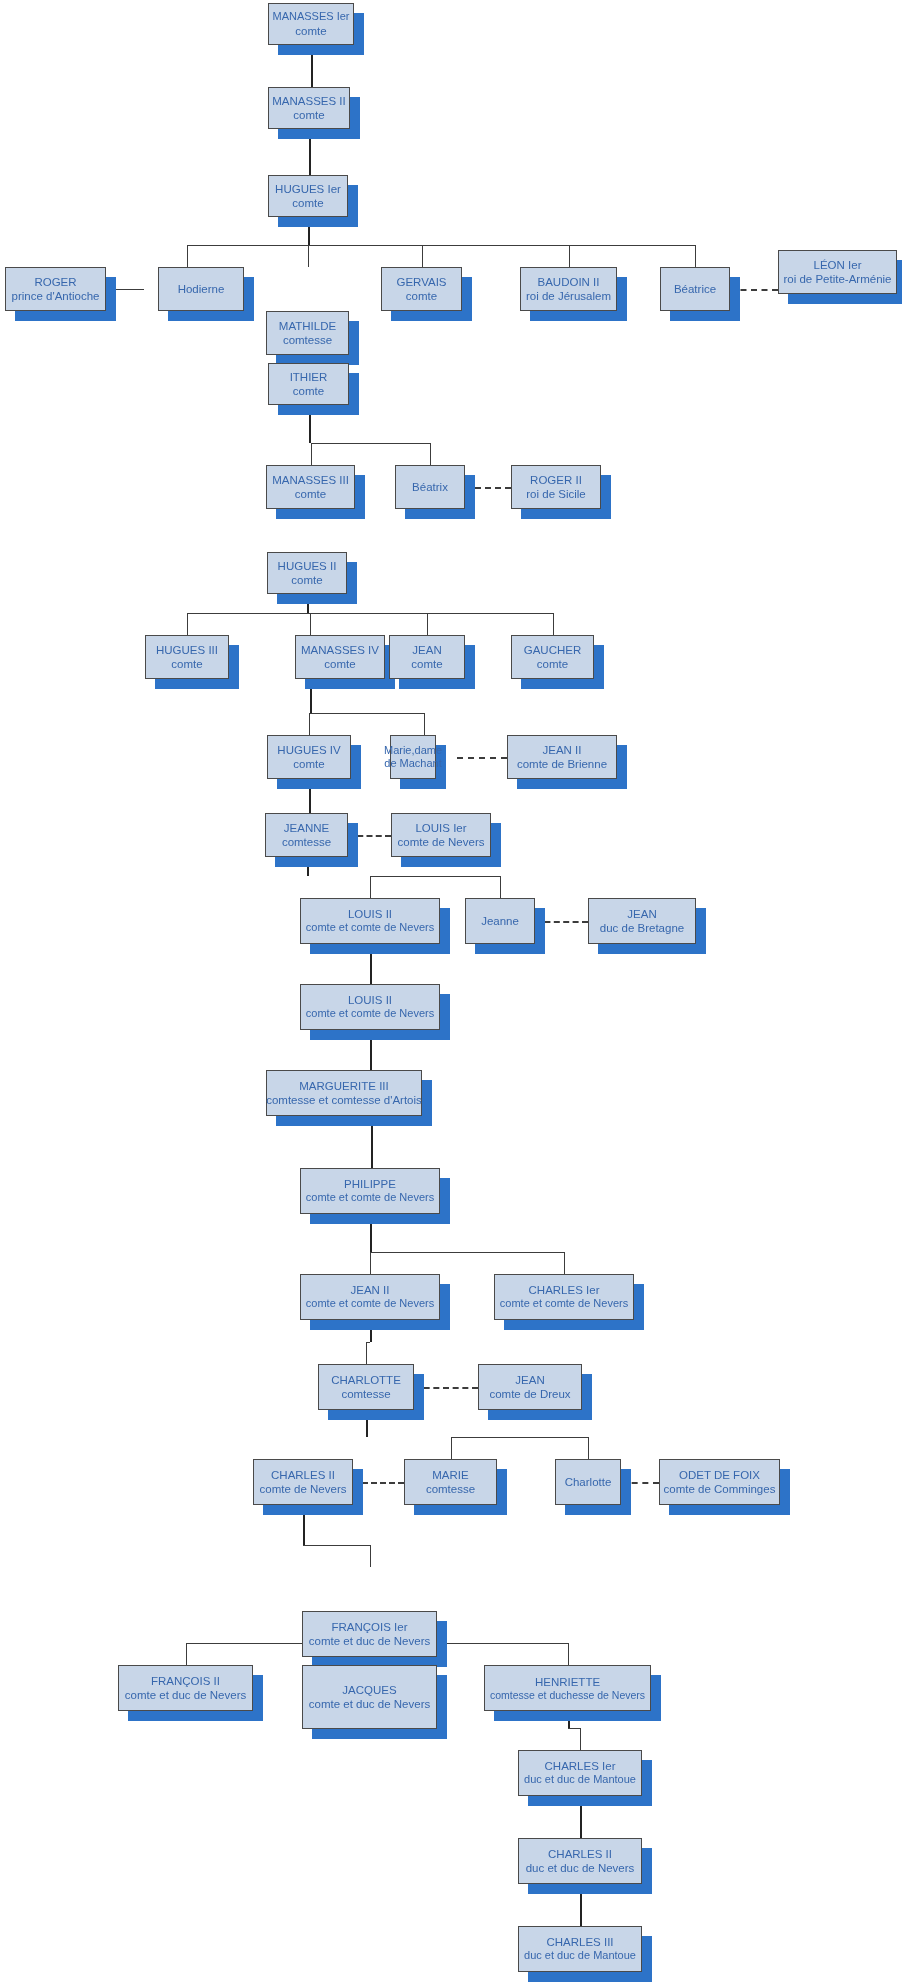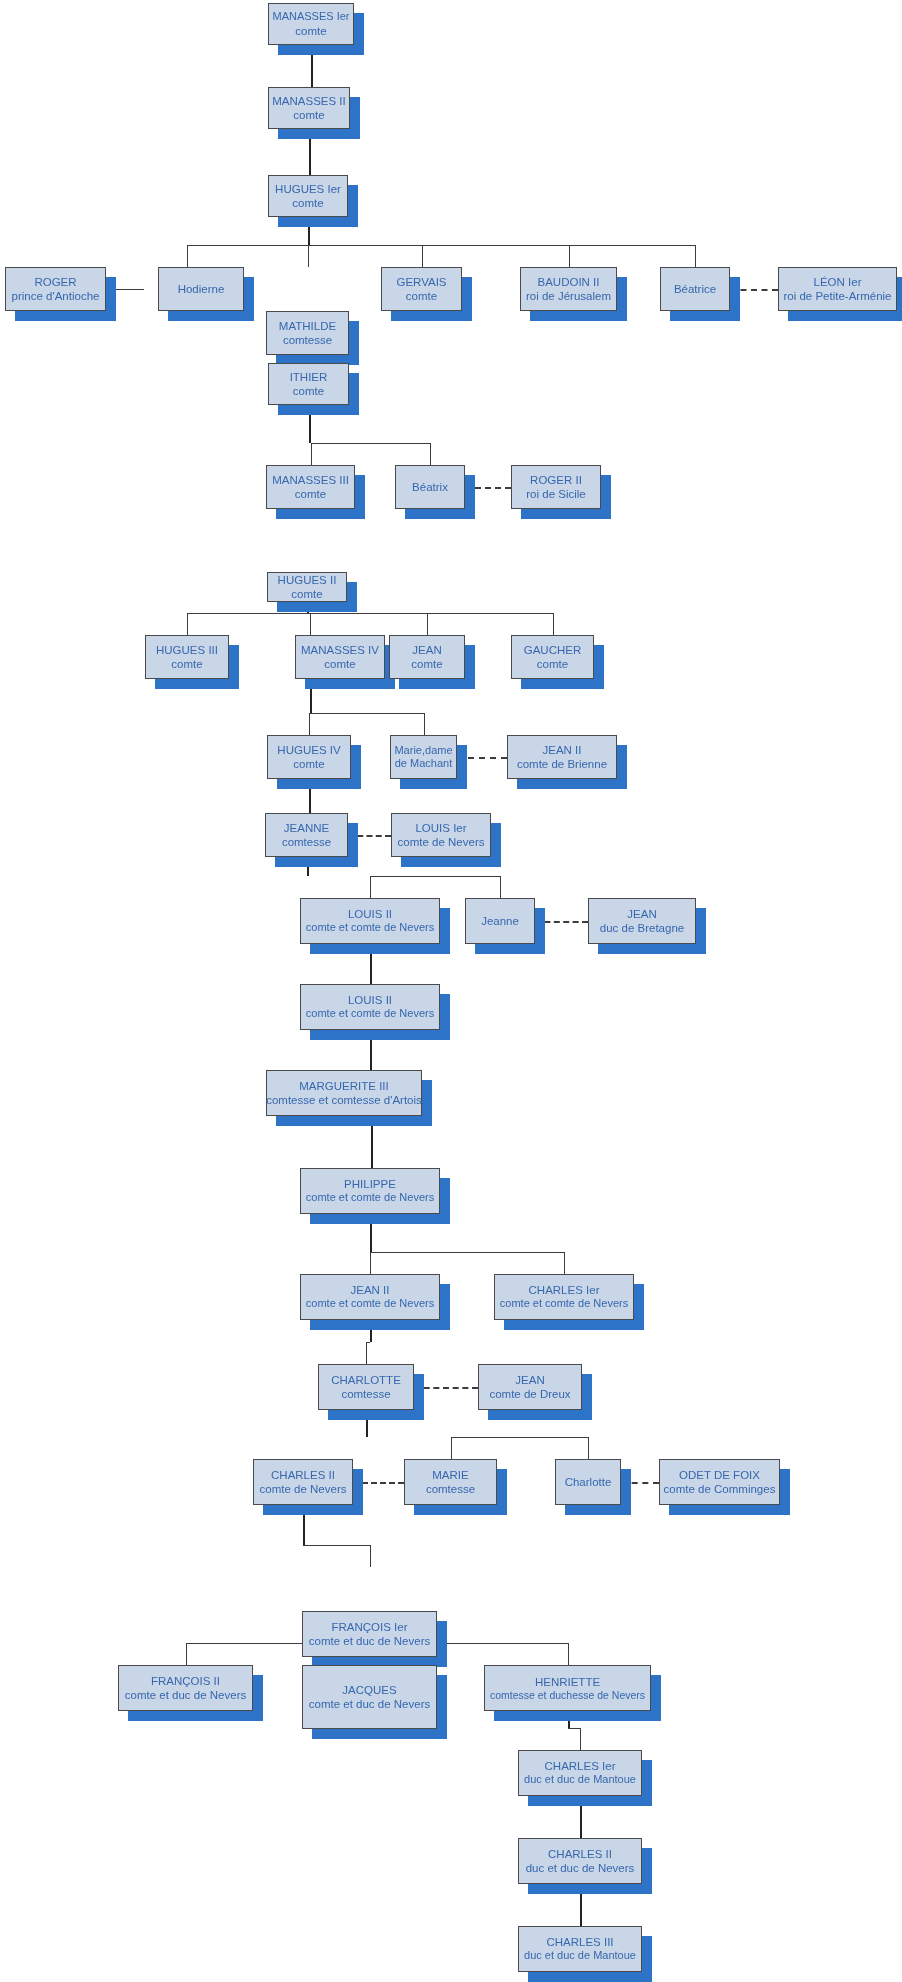--- a/index.html
+++ b/index.html
@@ -164,21 +164,21 @@
           <div class="l1">BAUDOIN II</div>
           <div class="l2">roi de Jérusalem</div>
         </div>
       </div>
       <div class="node one" style="left: 660px; top: 267px; width: 70px; height: 44px;">
         <div class="shadow"></div>
         <div class="box">
           <div class="l1">Béatrice</div>
         </div>
       </div>
-      <div class="node" style="left: 778px; top: 267px; width: 119px; height: 44px;">
+      <div class="node" style="left: 778px; top: 250px; width: 119px; height: 44px;">
         <div class="shadow"></div>
         <div class="box">
           <div class="l1">LÉON Ier</div>
           <div class="l2">roi de Petite-Arménie</div>
         </div>
       </div>
       <div class="node" style="left: 268px; top: 363px; width: 81px; height: 42px;">
         <div class="shadow"></div>
         <div class="box">
           <div class="l1">ITHIER</div>
@@ -198,21 +198,21 @@
           <div class="l1">Béatrix</div>
         </div>
       </div>
       <div class="node" style="left: 511px; top: 465px; width: 90px; height: 44px;">
         <div class="shadow"></div>
         <div class="box">
           <div class="l1">ROGER II</div>
           <div class="l2">roi de Sicile</div>
         </div>
       </div>
-      <div class="node" style="left: 267px; top: 552px; width: 80px; height: 30px; margin-top: 20px;">
+      <div class="node" style="left: 267px; top: 552px; width: 80px; height: 42px;">
         <div class="shadow"></div>
         <div class="box">
           <div class="l1">HUGUES II</div>
           <div class="l2">comte</div>
         </div>
       </div>
       <div class="node" style="left: 145px; top: 635px; width: 84px; height: 44px;">
         <div class="shadow"></div>
         <div class="box">
           <div class="l1">HUGUES III</div>
@@ -240,21 +240,21 @@
           <div class="l2">comte</div>
         </div>
       </div>
       <div class="node" style="left: 267px; top: 735px; width: 84px; height: 44px;">
         <div class="shadow"></div>
         <div class="box">
           <div class="l1">HUGUES IV</div>
           <div class="l2">comte</div>
         </div>
       </div>
-      <div class="node" style="left: 390px; top: 735px; width: 67px; height: 44px;">
+      <div class="node" style="left: 390px; top: 735px; width: 46px; height: 44px;">
         <div class="shadow"></div>
         <div class="box">
           <div class="l1" style="font-size: 11px;">Marie,dame</div>
           <div class="l2" style="font-size: 11px;">de Machant</div>
         </div>
       </div>
       <div class="node" style="left: 507px; top: 735px; width: 110px; height: 44px;">
         <div class="shadow"></div>
         <div class="box">
           <div class="l1">JEAN II</div>

